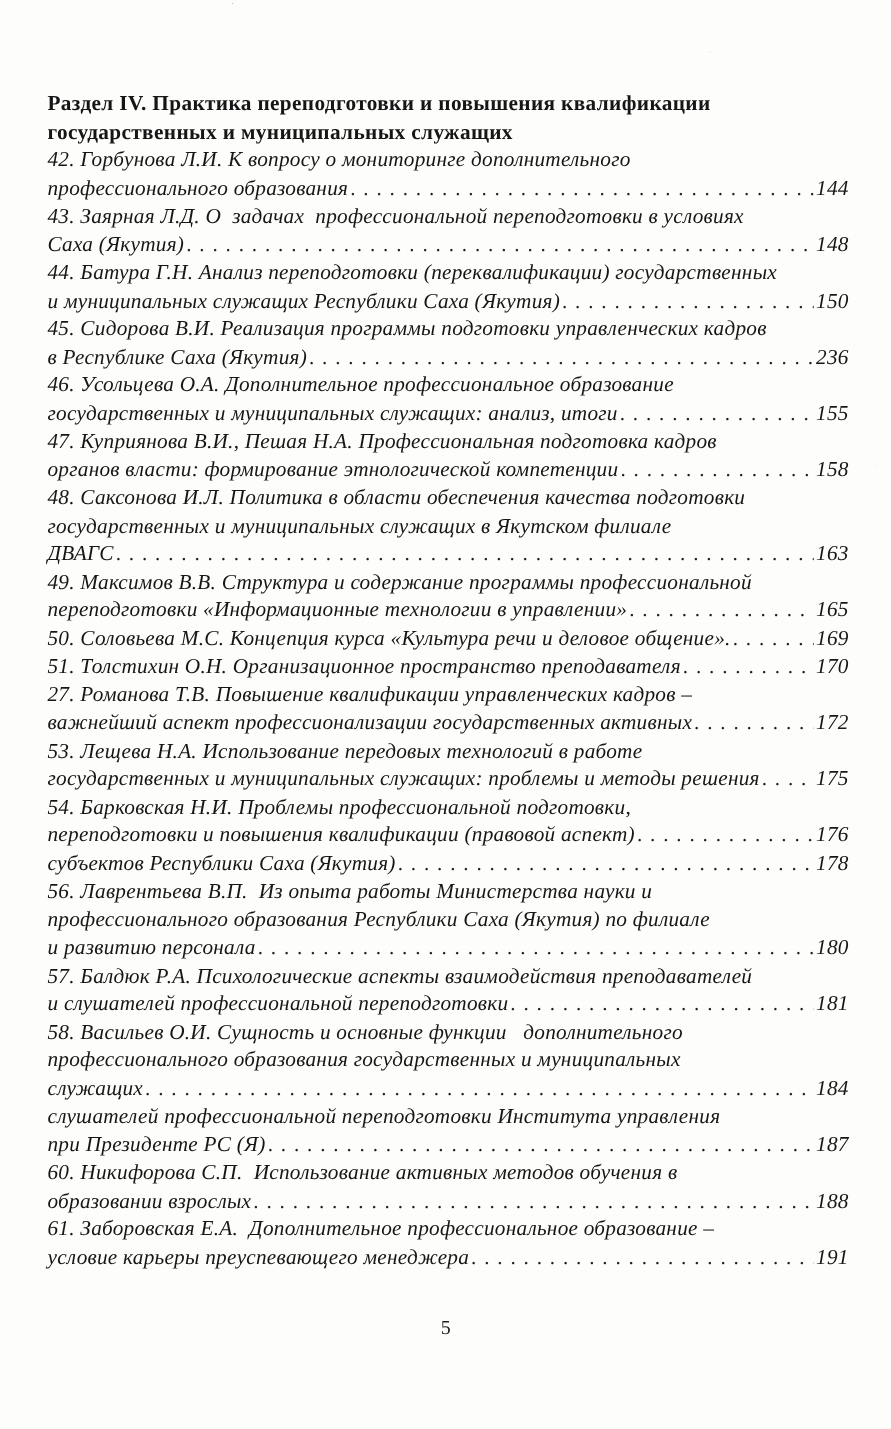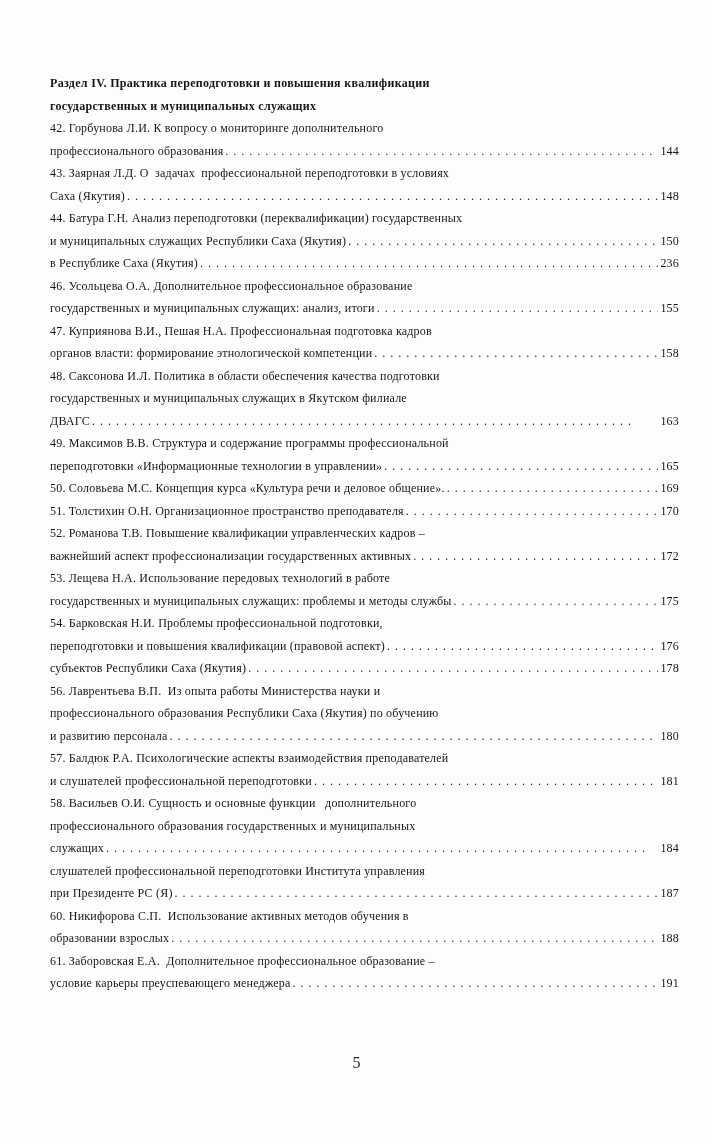--- a/index.html
+++ b/index.html
@@ -18,28 +18,27 @@
   }
   .content {
     position: absolute;
     top: 72px;
     left: 38px;
     right: 34px;
   }
   .line, .h-line {
     display: flex;
     align-items: baseline;
-    font-size: 12px;
+    font-size: 17px;
     line-height: 22.5px;
     white-space: pre;
     letter-spacing: 0.2px;
-    margin-left: 12px;
   }
   .h-line { font-weight: bold; letter-spacing: 0.3px; }
-  .entry { margin: 0; }
+  .entry { margin: 0; font-style: italic; }
   .t { white-space: pre; padding-right: 2px; }
   .leader {
     flex: 1 1 auto;
     overflow: hidden;
     white-space: nowrap;
     min-width: 8px;
   }
   .leader::after {
     content: ". . . . . . . . . . . . . . . . . . . . . . . . . . . . . . . . . . . . . . . . . . . . . . . . . . . . . . . . . . . . . . . . . . . .";
     letter-spacing: 1px;
@@ -85,20 +84,21 @@
           <div class="line">43. Заярная Л.Д. О  задачах  профессиональной переподготовки в условиях</div>
           <div class="line"><span class="t">Саха (Якутия)</span><span class="leader"></span><span class="pg">148</span></div>
         </div>
 
   <div class="entry">
           <div class="line">44. Батура Г.Н. Анализ переподготовки (переквалификации) государственных</div>
           <div class="line"><span class="t">и муниципальных служащих Республики Саха (Якутия)</span><span class="leader"></span><span class="pg">150</span></div>
         </div>
 
   <div class="entry">
+          <div class="line">45. Сидорова В.И. Реализация программы подготовки управленческих кадров</div>
           <div class="line"><span class="t">в Республике Саха (Якутия)</span><span class="leader"></span><span class="pg">236</span></div>
         </div>
 
   <div class="entry">
           <div class="line">46. Усольцева О.А. Дополнительное профессиональное образование</div>
           <div class="line"><span class="t">государственных и муниципальных служащих: анализ, итоги</span><span class="leader"></span><span class="pg">155</span></div>
         </div>
 
   <div class="entry">
           <div class="line">47. Куприянова В.И., Пешая Н.А. Профессиональная подготовка кадров</div>
@@ -118,41 +118,41 @@
 
   <div class="entry">
           <div class="line"><span class="t">50. Соловьева М.С. Концепция курса «Культура речи и деловое общение».</span><span class="leader"></span><span class="pg">169</span></div>
         </div>
 
   <div class="entry">
           <div class="line"><span class="t">51. Толстихин О.Н. Организационное пространство преподавателя</span><span class="leader"></span><span class="pg">170</span></div>
         </div>
 
   <div class="entry">
-          <div class="line">52. Романова Т.В. Повышение квалификации управленческих кадров –</div>
+          <div class="line">27. Романова Т.В. Повышение квалификации управленческих кадров –</div>
           <div class="line"><span class="t">важнейший аспект профессионализации государственных активных</span><span class="leader"></span><span class="pg">172</span></div>
         </div>
 
   <div class="entry">
           <div class="line">53. Лещева Н.А. Использование передовых технологий в работе</div>
-          <div class="line"><span class="t">государственных и муниципальных служащих: проблемы и методы службы</span><span class="leader"></span><span class="pg">175</span></div>
+          <div class="line"><span class="t">государственных и муниципальных служащих: проблемы и методы решения</span><span class="leader"></span><span class="pg">175</span></div>
         </div>
 
   <div class="entry">
           <div class="line">54. Барковская Н.И. Проблемы профессиональной подготовки,</div>
           <div class="line"><span class="t">переподготовки и повышения квалификации (правовой аспект)</span><span class="leader"></span><span class="pg">176</span></div>
         </div>
 
   <div class="entry">
           <div class="line"><span class="t">субъектов Республики Саха (Якутия)</span><span class="leader"></span><span class="pg">178</span></div>
         </div>
 
   <div class="entry">
           <div class="line">56. Лаврентьева В.П.  Из опыта работы Министерства науки и</div>
-          <div class="line">профессионального образования Республики Саха (Якутия) по обучению</div>
+          <div class="line">профессионального образования Республики Саха (Якутия) по филиале</div>
           <div class="line"><span class="t">и развитию персонала</span><span class="leader"></span><span class="pg">180</span></div>
         </div>
 
   <div class="entry">
           <div class="line">57. Балдюк Р.А. Психологические аспекты взаимодействия преподавателей</div>
           <div class="line"><span class="t">и слушателей профессиональной переподготовки</span><span class="leader"></span><span class="pg">181</span></div>
         </div>
 
   <div class="entry">
           <div class="line">58. Васильев О.И. Сущность и основные функции   дополнительного</div>

